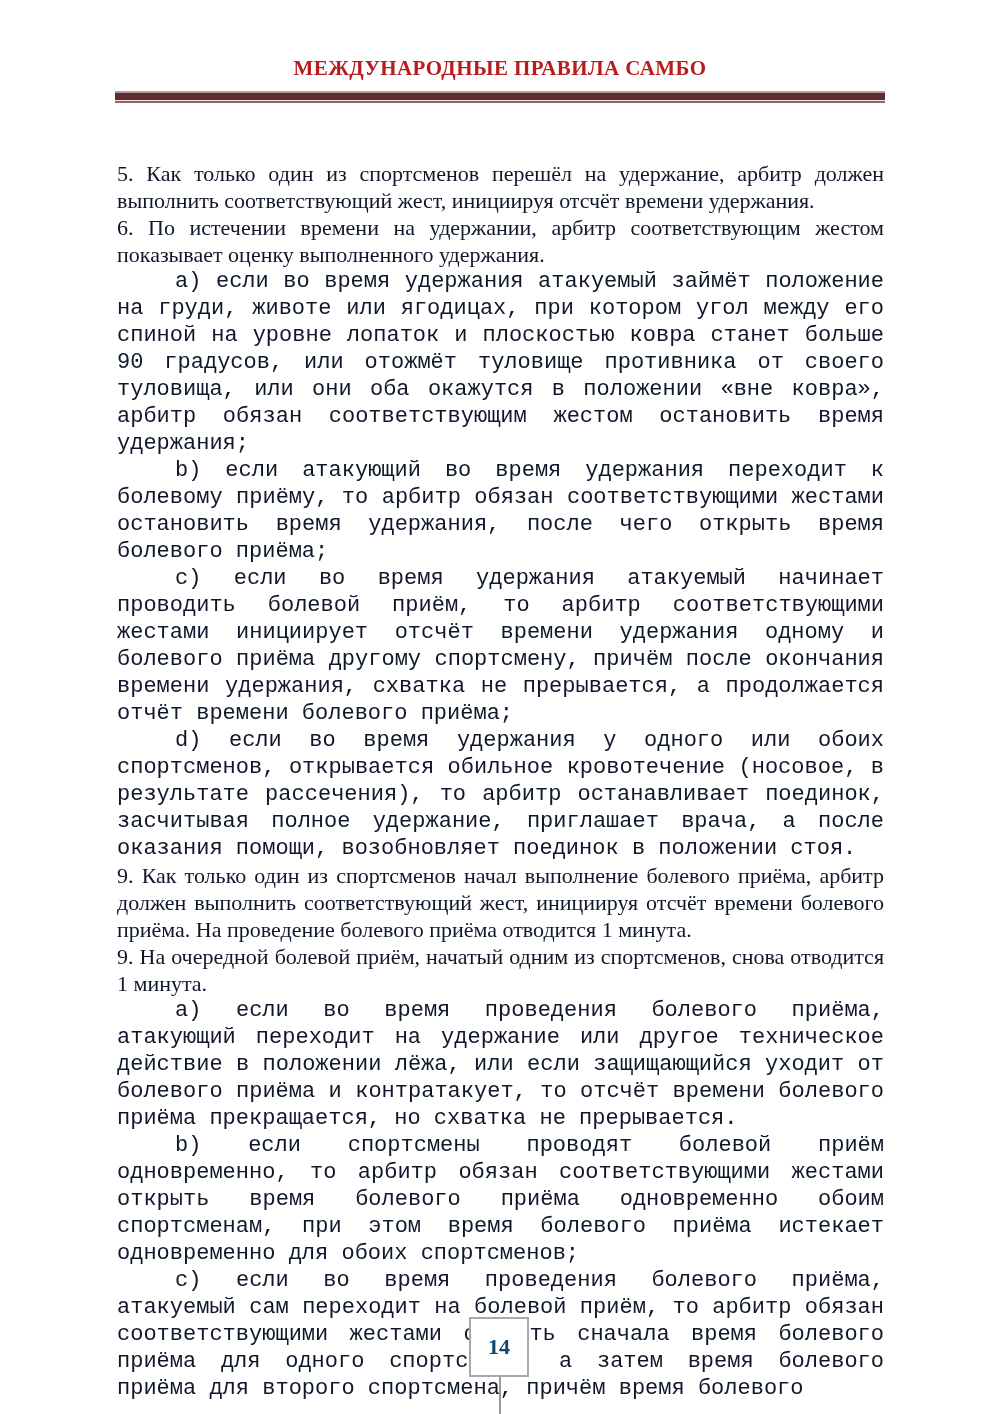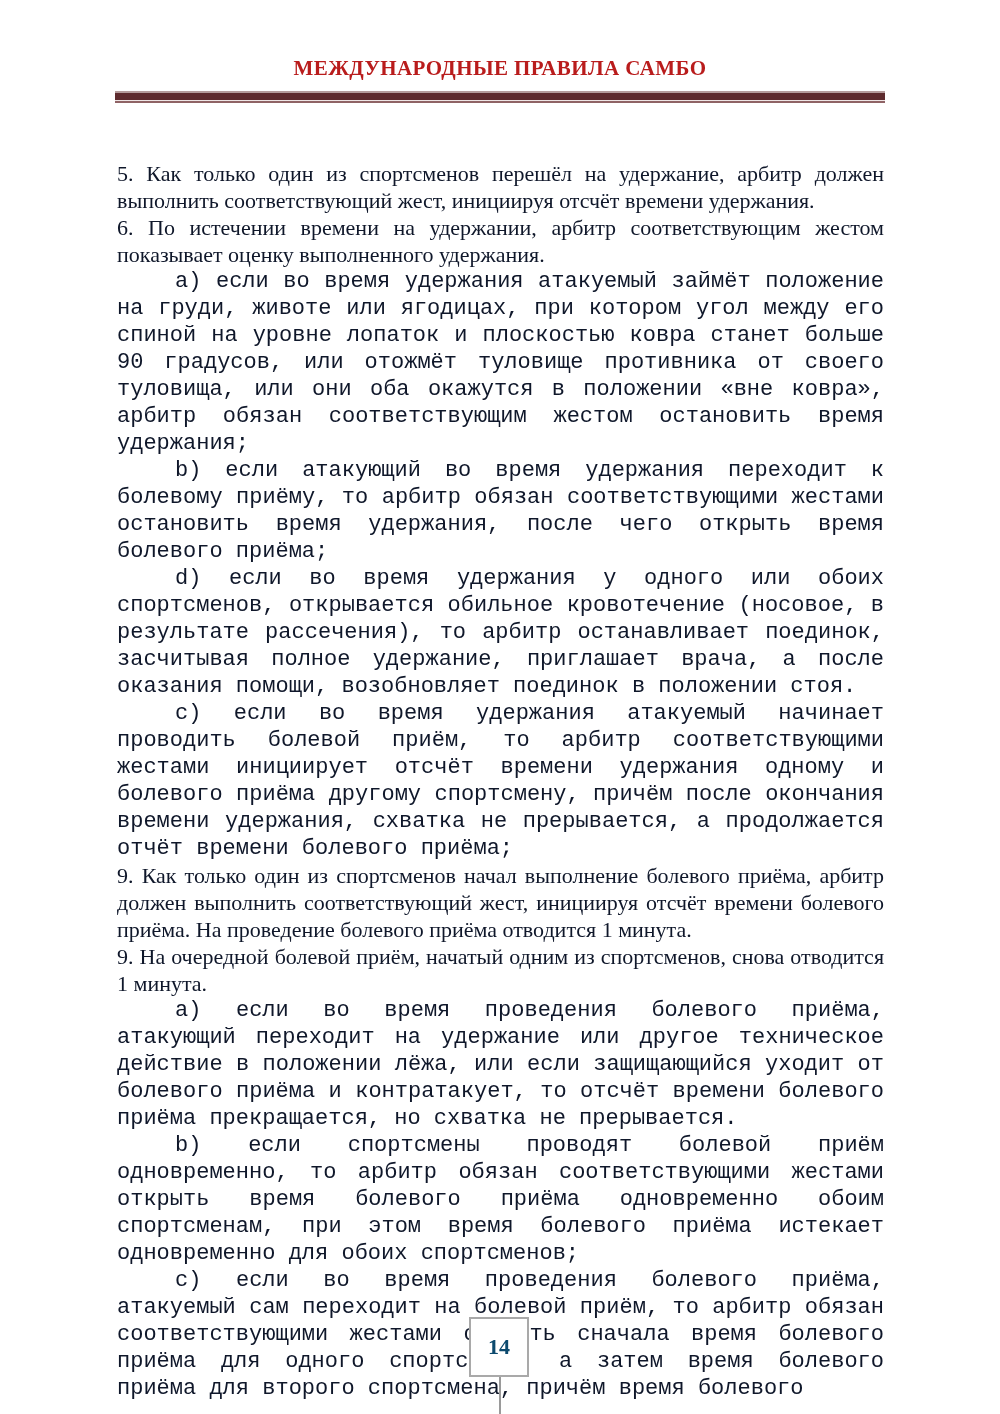--- a/index.html
+++ b/index.html
@@ -94,22 +94,22 @@
     <div class="rule-mid"></div>
     <div class="rule-gap"></div>
     <div class="rule-bot"></div>
   </div>
 
   <div class="content">
     <p class="numbered">5. Как только один из спортсменов перешёл на удержание, арбитр должен выполнить соответствующий жест, инициируя отсчёт времени удержания.</p>
     <p class="numbered">6. По истечении времени на удержании, арбитр соответствующим жестом показывает оценку выполненного удержания.</p>
     <p class="lettered">а) если во время удержания атакуемый займёт положение на груди, животе или ягодицах, при котором угол между его спиной на уровне лопаток и плоскостью ковра станет больше 90 градусов, или отожмёт туловище противника от своего туловища, или они оба окажутся в положении «вне ковра», арбитр обязан соответствующим жестом остановить время удержания;</p>
     <p class="lettered">b) если атакующий во время удержания переходит к болевому приёму, то арбитр обязан соответствующими жестами остановить время удержания, после чего открыть время болевого приёма;</p>
+    <p class="lettered">с) если во время удержания атакуемый начинает проводить болевой приём, то арбитр соответствующими жестами инициирует отсчёт времени удержания одному и болевого приёма другому спортсмену, причём после окончания времени удержания, схватка не прерывается, а продолжается отчёт времени болевого приёма;</p>
     <p class="lettered">d) если во время удержания у одного или обоих спортсменов, открывается обильное кровотечение (носовое, в результате рассечения), то арбитр останавливает поединок, засчитывая полное удержание, приглашает врача, а после оказания помощи, возобновляет поединок в положении стоя.</p>
-    <p class="lettered">с) если во время удержания атакуемый начинает проводить болевой приём, то арбитр соответствующими жестами инициирует отсчёт времени удержания одному и болевого приёма другому спортсмену, причём после окончания времени удержания, схватка не прерывается, а продолжается отчёт времени болевого приёма;</p>
     <p class="numbered">9. Как только один из спортсменов начал выполнение болевого приёма, арбитр должен выполнить соответствующий жест, инициируя отсчёт времени болевого приёма. На проведение болевого приёма отводится 1 минута.</p>
     <p class="numbered">9. На очередной болевой приём, начатый одним из спортсменов, снова отводится 1 минута.</p>
     <p class="lettered">а) если во время проведения болевого приёма, атакующий переходит на удержание или другое техническое действие в положении лёжа, или если защищающийся уходит от болевого приёма и контратакует, то отсчёт времени болевого приёма прекращается, но схватка не прерывается.</p>
     <p class="lettered">b) если спортсмены проводят болевой приём одновременно, то арбитр обязан соответствующими жестами открыть время болевого приёма одновременно обоим спортсменам, при этом время болевого приёма истекает одновременно для обоих спортсменов;</p>
     <p class="lettered">с) если во время проведения болевого приёма, атакуемый сам переходит на болевой приём, то арбитр обязан соответствующими жестами открыть сначала время болевого приёма для одного спортсмена, а затем время болевого приёма для второго спортсмена, причём время болевого</p>
   </div>
 
   <div class="page-number-box">
     <span>14</span>
   </div>

